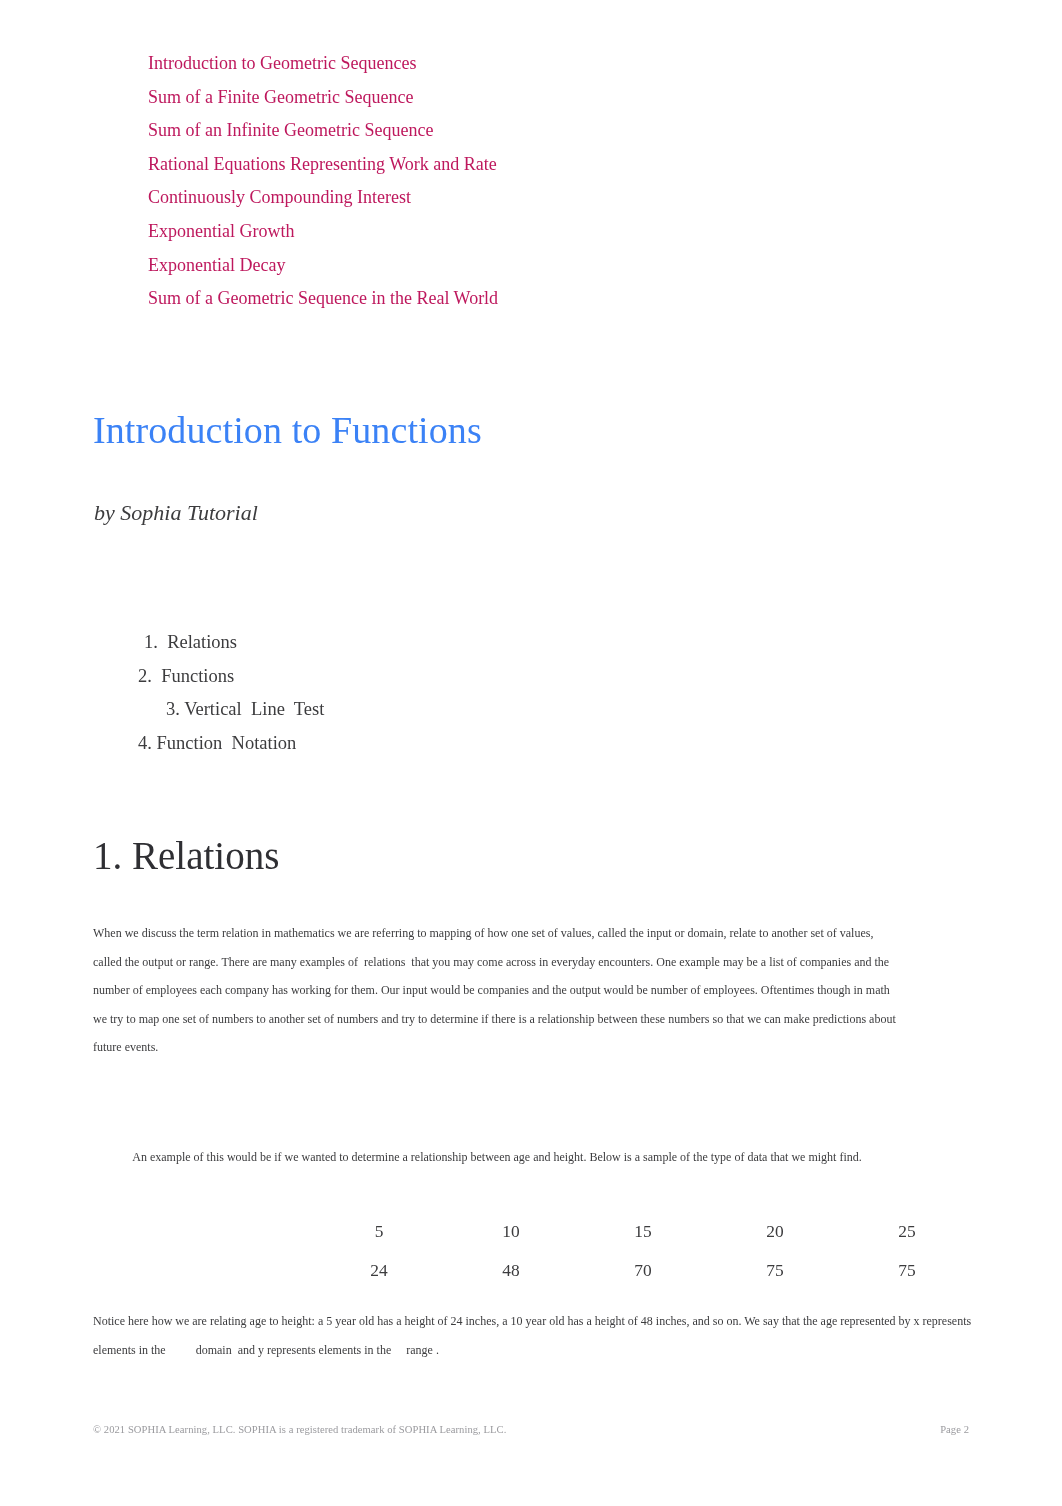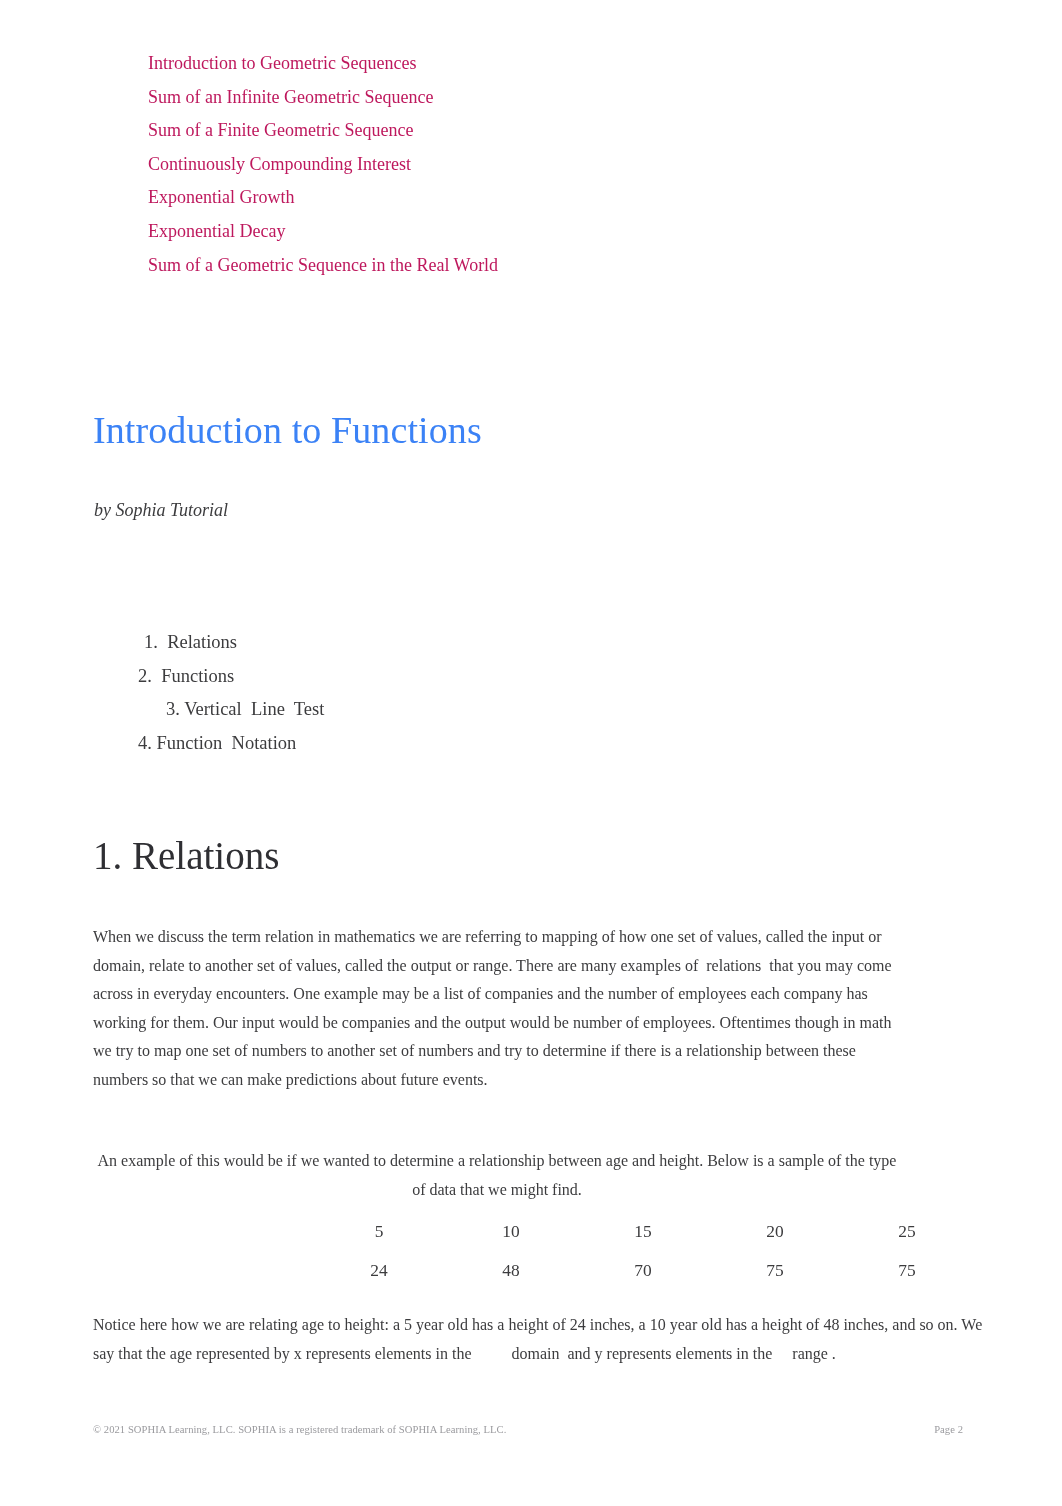--- a/index.html
+++ b/index.html
@@ -44,21 +44,21 @@
     line-height: 50px;
     font-weight: normal;
     color: #3b82f6;
     margin: 0;
     letter-spacing: 0.1px;
   }
   .byline {
     position: absolute;
     left: 94px;
     top: 500px;
-    font-size: 18px;
+    font-size: 22px;
     font-style: italic;
     color: #3c3c3e;
   }
 
   
   .outline {
     position: absolute;
     left: 130px;
     top: 626px;
     width: 600px;
@@ -83,21 +83,21 @@
     line-height: 48px;
     font-weight: normal;
     color: #2f2f33;
     margin: 0;
   }
 
   
   .para {
     position: absolute;
     left: 93px;
-    font-size: 16px;
+    font-size: 12px;
     line-height: 28.5px;
     color: #3c3c3e;
     text-align: left;
     white-space: pre-wrap;
   }
   #para-relations { top: 907px; width: 808px; }
   #para-example   { top: 1131px; width: 808px; text-align: center; }
   #para-notice    { top: 1295px; width: 890px; }
 
   
@@ -116,40 +116,41 @@
     padding: 0;
     border: none;
   }
   .data-table td.label-cell { width: 220px; }
   .data-table td.value-cell { width: 132px; }
 
   
   .footer {
     position: absolute;
     left: 93px;
-    right: 99px;
+    right: 93px;
     top: 1424px;
     display: flex;
     justify-content: space-between;
     align-items: baseline;
     color: #9a9a9e;
     font-size: 10.6px;
   }
   .footer-copy { letter-spacing: 0.05px; }
   .footer-page { letter-spacing: 0.05px; }
 </style>
 </head>
 <body>
 
 <div class="page">
 
   <div class="toc-list">
     <div class="toc-item">Introduction to Geometric Sequences</div>
+    <div class="toc-item">Sum of a Finite Geometric Sequence</div>
     <div class="toc-item">Sum of an Infinite Geometric Sequence</div>
-    <div class="toc-item">Sum of a Finite Geometric Sequence</div>
+    <div class="toc-item">Rational Equations Representing Work and Rate</div>
     <div class="toc-item">Continuously Compounding Interest</div>
     <div class="toc-item">Exponential Growth</div>
     <div class="toc-item">Exponential Decay</div>
     <div class="toc-item">Sum of a Geometric Sequence in the Real World</div>
   </div>
 
   <h1 class="doc-title">Introduction to Functions</h1>
   <div class="byline">by Sophia Tutorial</div>
 
   <div class="outline">

